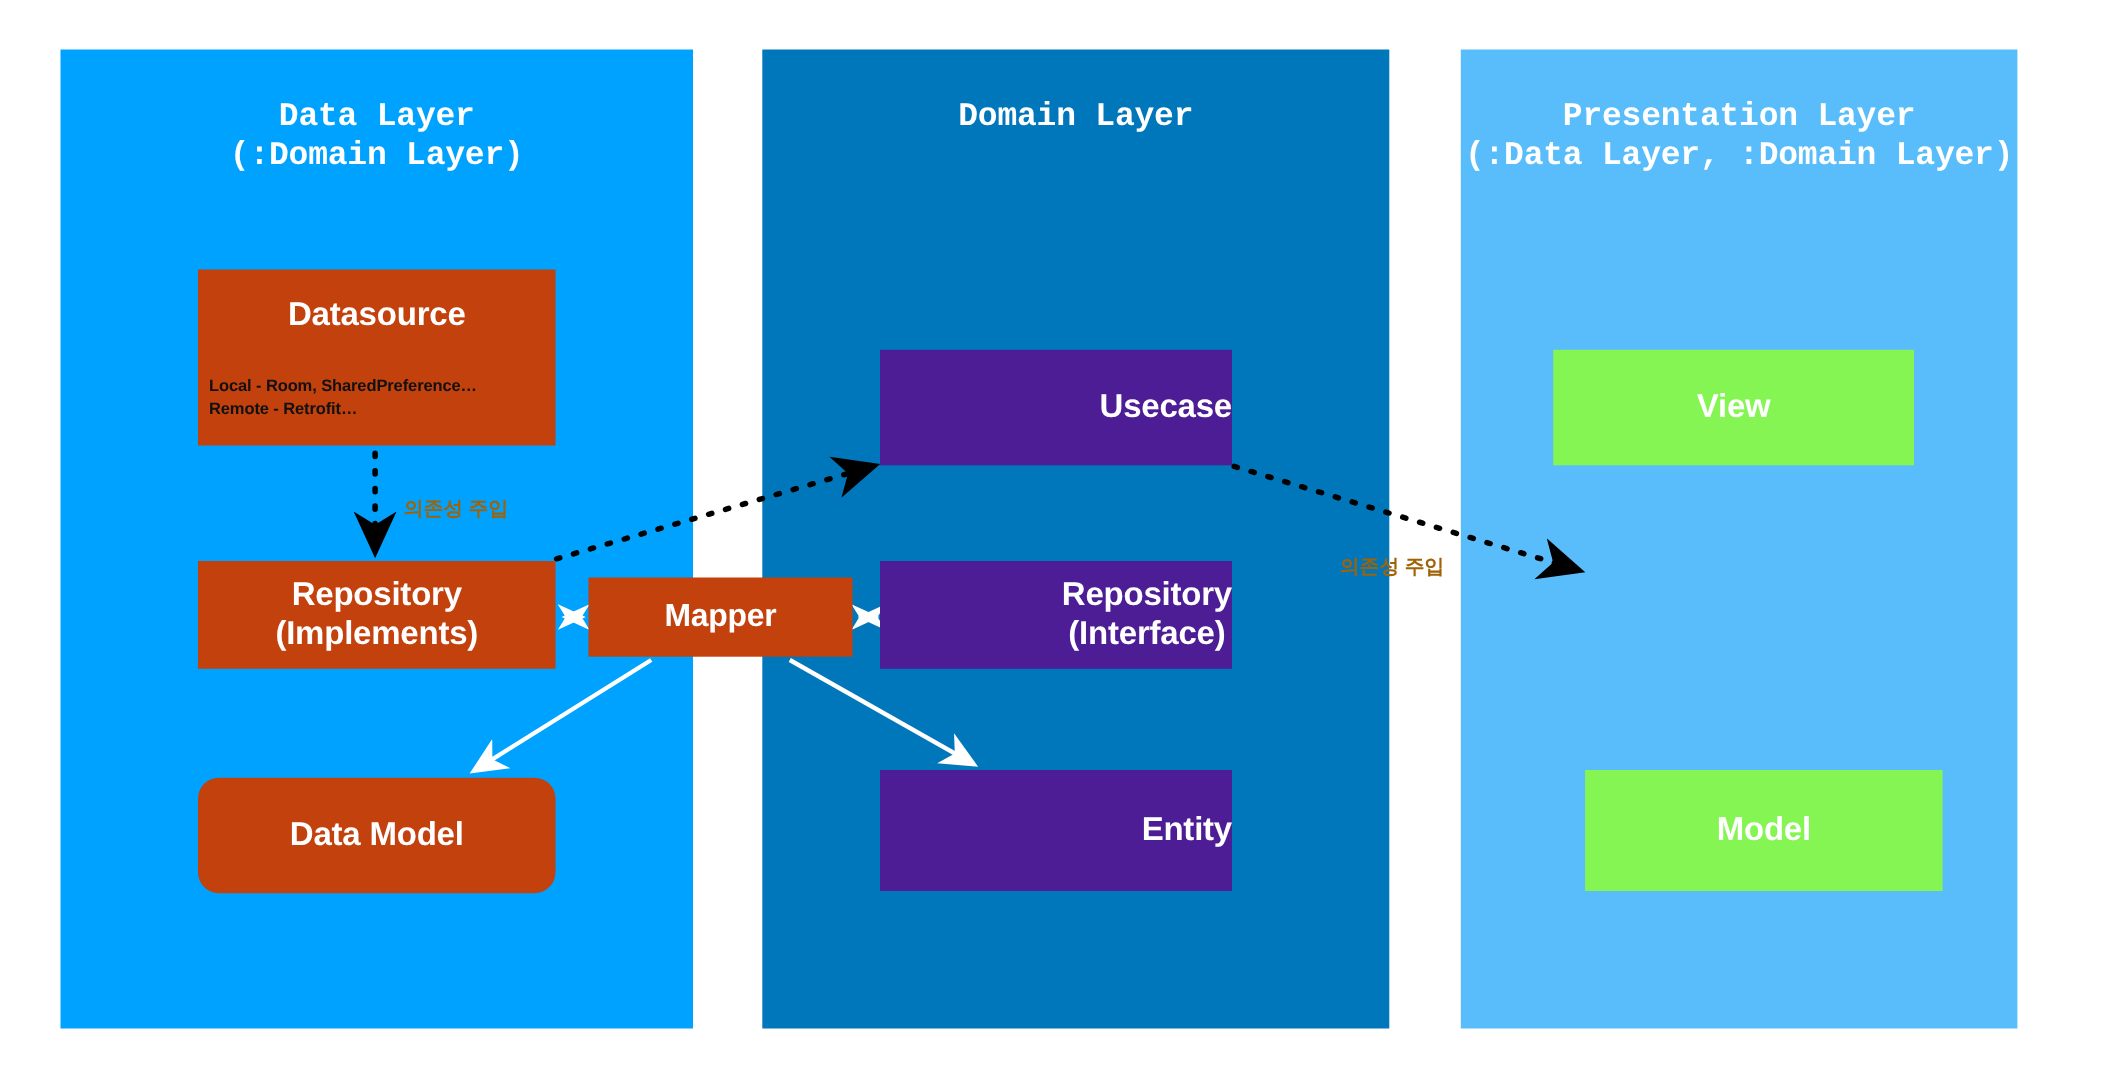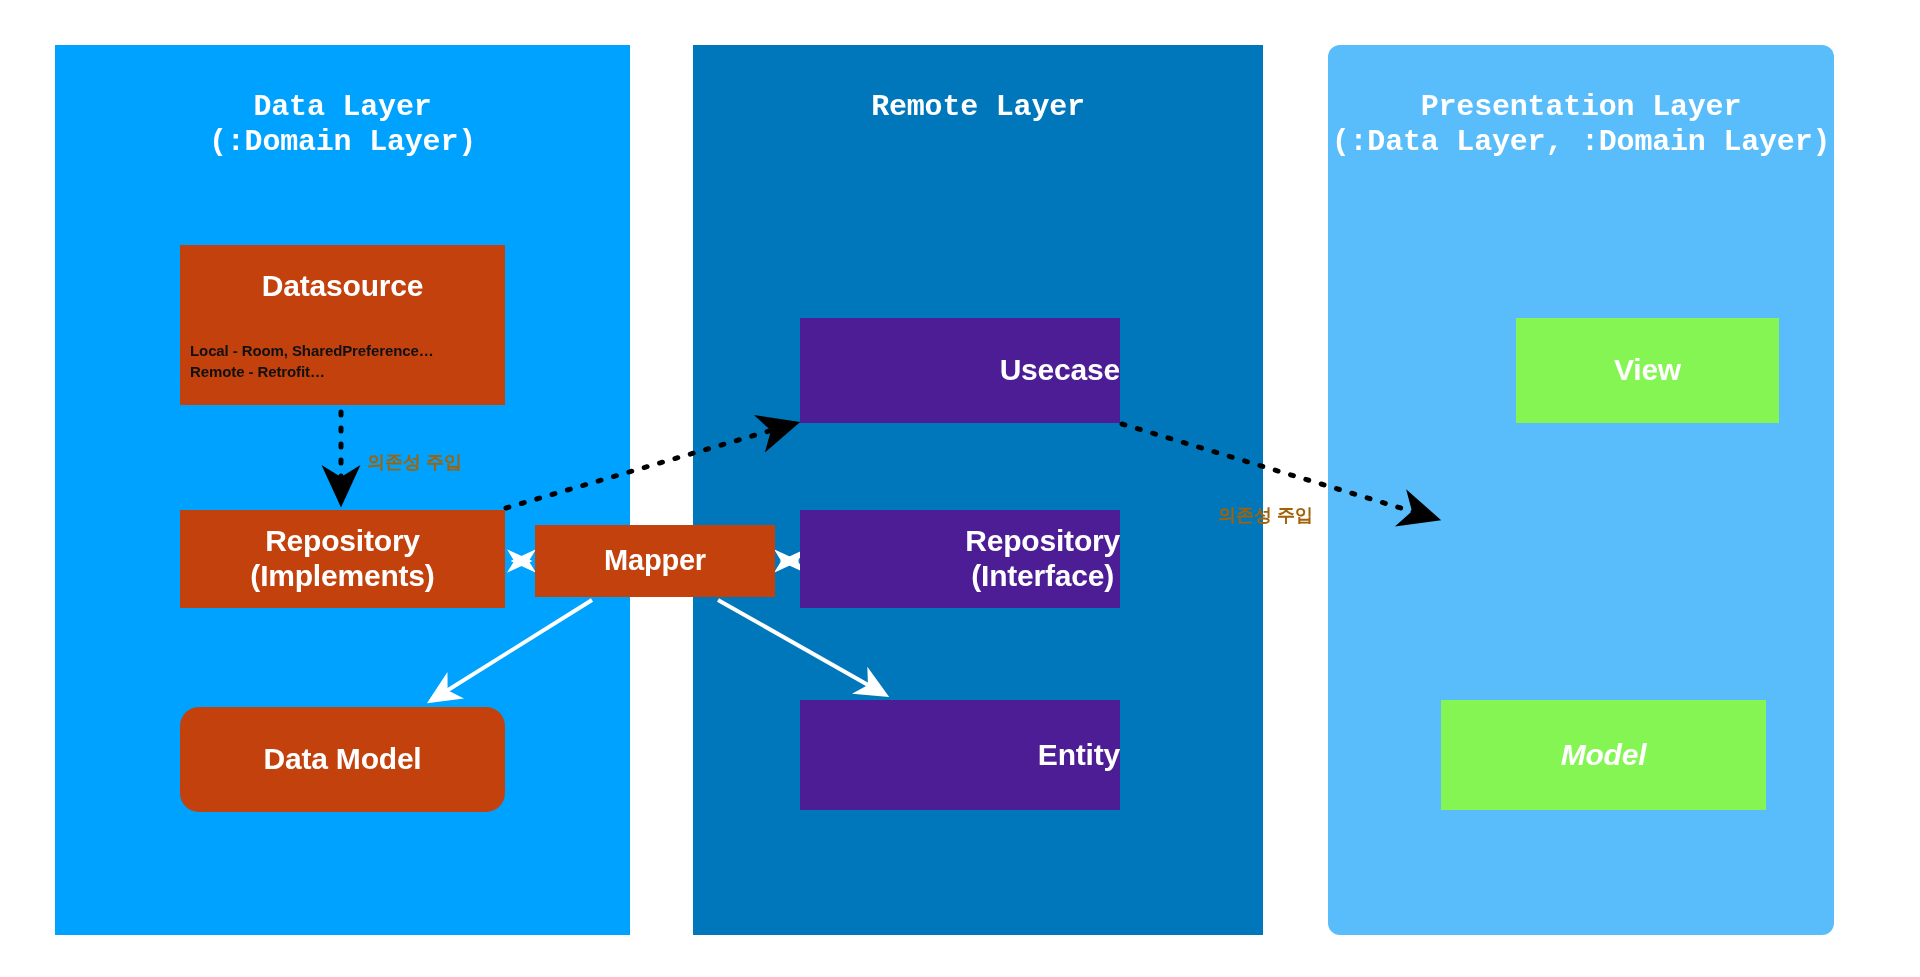--- a/index.html
+++ b/index.html
@@ -22,21 +22,21 @@
 
   
   .layer {
     position: absolute;
     top: 45px;
     height: 890px;
     box-sizing: border-box;
   }
   #layer-data        { left: 55px;   width: 575px;  background: #00A2FF; }
   #layer-domain      { left: 693px;  width: 570px;  background: #0077BB; }
-  #layer-presentation{ left: 1328px; width: 506px;  background: #58BDFA; border-radius: 12px; }
+  #layer-presentation{ left: 1328px; width: 506px;  background: #58BDFA; }
 
   .layer-title {
     position: absolute;
     top: 45px;
     left: 0;
     right: 0;
     text-align: center;
     color: #ffffff;
     font-size: 30px;
     font-weight: bold;
@@ -94,23 +94,23 @@
   #node-repository-impl { left: 180px; top: 510px; width: 325px; height: 98px; }
   #node-data-model      { left: 180px; top: 707px; width: 325px; height: 105px; border-radius: 19px; }
 
   #node-mapper          { left: 535px; top: 525px; width: 240px; height: 72px;
                           font-size: 29px; text-align: center; }
 
   #node-usecase         { left: 800px; top: 318px; width: 320px; height: 105px; }
   #node-repository-iface{ left: 800px; top: 510px; width: 320px; height: 98px; }
   #node-entity          { left: 800px; top: 700px; width: 320px; height: 110px; }
 
-  #node-view            { left: 1516px; top: 318px; width: 263px; height: 105px; }
+  #node-view            { left: 1412px; top: 318px; width: 328px; height: 105px; }
   #node-viewmodel       { left: 1441px; top: 470px; width: 325px; height: 155px; }
-  #node-model           { left: 1441px; top: 700px; width: 325px; height: 110px; font-style: italic; }
+  #node-model           { left: 1441px; top: 700px; width: 325px; height: 110px; }
 
   
   #arrows {
     position: absolute;
     left: 0; top: 0;
     width: 1920px;
     height: 977px;
     pointer-events: none;
   }
 
@@ -130,21 +130,21 @@
 <body>
 
 <div id="stage">
 
   <div class="layer" id="layer-data">
     <div class="layer-title">Data Layer
 (:Domain Layer)</div>
   </div>
 
   <div class="layer" id="layer-domain">
-    <div class="layer-title">Remote Layer</div>
+    <div class="layer-title">Domain Layer</div>
   </div>
 
   <div class="layer" id="layer-presentation">
     <div class="layer-title">Presentation Layer
 (:Data Layer, :Domain Layer)</div>
   </div>
 
   <svg id="arrows" viewBox="0 0 1920 977" xmlns="http://www.w3.org/2000/svg">
     <defs>
       <marker id="arrowhead-black" markerWidth="9" markerHeight="9" refX="7" refY="4.5" orient="auto" markerUnits="strokeWidth">

